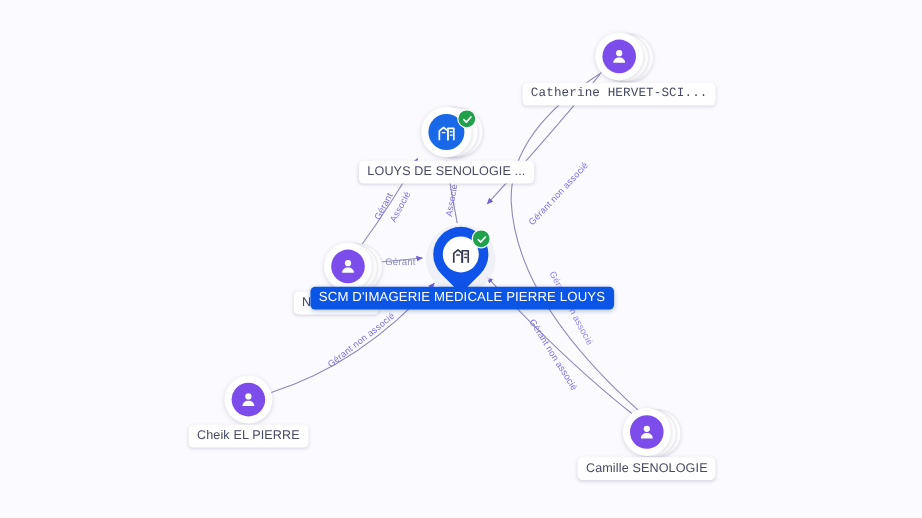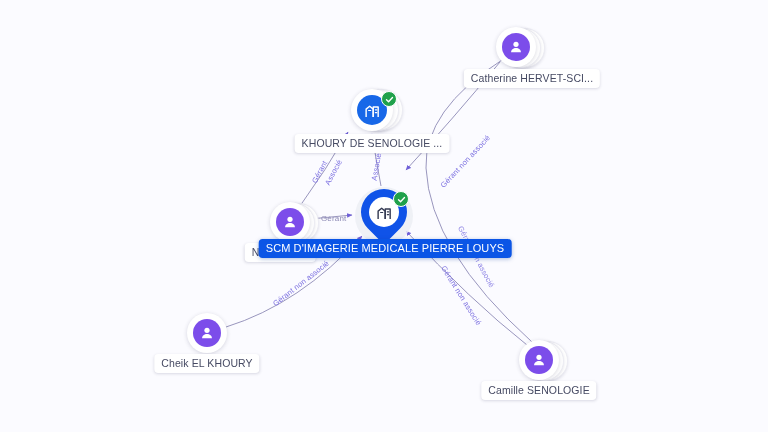--- a/index.html
+++ b/index.html
@@ -185,35 +185,35 @@
         <path d="M13 21V7h7v14" stroke="#ffffff" stroke-width="2" stroke-linejoin="round" fill="none"></path>
         <path d="M16 11h2M16 15h2M6.5 12h3" stroke="#ffffff" stroke-width="1.7" stroke-linecap="round"></path>
       </svg>
     </div>
   </div>
   <div class="badge-check" style="left:9px; top:-19px;">
     <svg width="9" height="9" viewBox="0 0 24 24">
       <path d="M4 12.5 L9.5 18 L20 6.5" stroke="#ffffff" stroke-width="3.6" fill="none" stroke-linecap="round" stroke-linejoin="round"></path>
     </svg>
   </div>
-  <div class="label" style="left:0px; top:24px;">KHOURY DE SENOLOGIE ...</div>
+  <div class="label" style="left:0px; top:24px;">LOUYS DE SENOLOGIE ...</div>
 </div>
 
 <div class="node" style="left:516px; top:47px;">
   <div class="stack" style="width:38px;height:38px;left:-11px;top:-19px;"></div>
   <div class="stack" style="width:38px;height:38px;left:-15px;top:-19px;"></div>
   <div class="disc person-disc">
     <div class="person-circle">
       <svg width="16" height="16" viewBox="0 0 24 24">
         <circle cx="12" cy="8" r="3.9" fill="#ffffff"></circle>
         <path d="M4.6 20c0-4.1 3.3-6.6 7.4-6.6s7.4 2.5 7.4 6.6z" fill="#ffffff"></path>
       </svg>
     </div>
   </div>
-  <div class="label" style="left:16px; top:22px;">Catherine HERVET-SCI...</div>
+  <div class="label" style="left:0px; top:22px;font-family:Liberation Mono, monospace;">Catherine HERVET-SCI...</div>
 </div>
 
 <div class="node" style="left:290px; top:222px;">
   <div class="stack" style="width:38px;height:38px;left:-11px;top:-19px;"></div>
   <div class="stack" style="width:38px;height:38px;left:-15px;top:-19px;"></div>
   <div class="disc person-disc">
     <div class="person-circle">
       <svg width="16" height="16" viewBox="0 0 24 24">
         <circle cx="12" cy="8" r="3.9" fill="#ffffff"></circle>
         <path d="M4.6 20c0-4.1 3.3-6.6 7.4-6.6s7.4 2.5 7.4 6.6z" fill="#ffffff"></path>
@@ -225,21 +225,21 @@
 
 <div class="node" style="left:207px; top:333px;">
   <div class="disc person-disc">
     <div class="person-circle">
       <svg width="16" height="16" viewBox="0 0 24 24">
         <circle cx="12" cy="8" r="3.9" fill="#ffffff"></circle>
         <path d="M4.6 20c0-4.1 3.3-6.6 7.4-6.6s7.4 2.5 7.4 6.6z" fill="#ffffff"></path>
       </svg>
     </div>
   </div>
-  <div class="label" style="left:0px; top:21px;">Cheik EL KHOURY</div>
+  <div class="label" style="left:0px; top:21px;">Cheik EL PIERRE</div>
 </div>
 
 <div class="node" style="left:539px; top:360px;">
   <div class="stack" style="width:38px;height:38px;left:-11px;top:-19px;"></div>
   <div class="stack" style="width:38px;height:38px;left:-15px;top:-19px;"></div>
   <div class="disc person-disc">
     <div class="person-circle">
       <svg width="16" height="16" viewBox="0 0 24 24">
         <circle cx="12" cy="8" r="3.9" fill="#ffffff"></circle>
         <path d="M4.6 20c0-4.1 3.3-6.6 7.4-6.6s7.4 2.5 7.4 6.6z" fill="#ffffff"></path>

